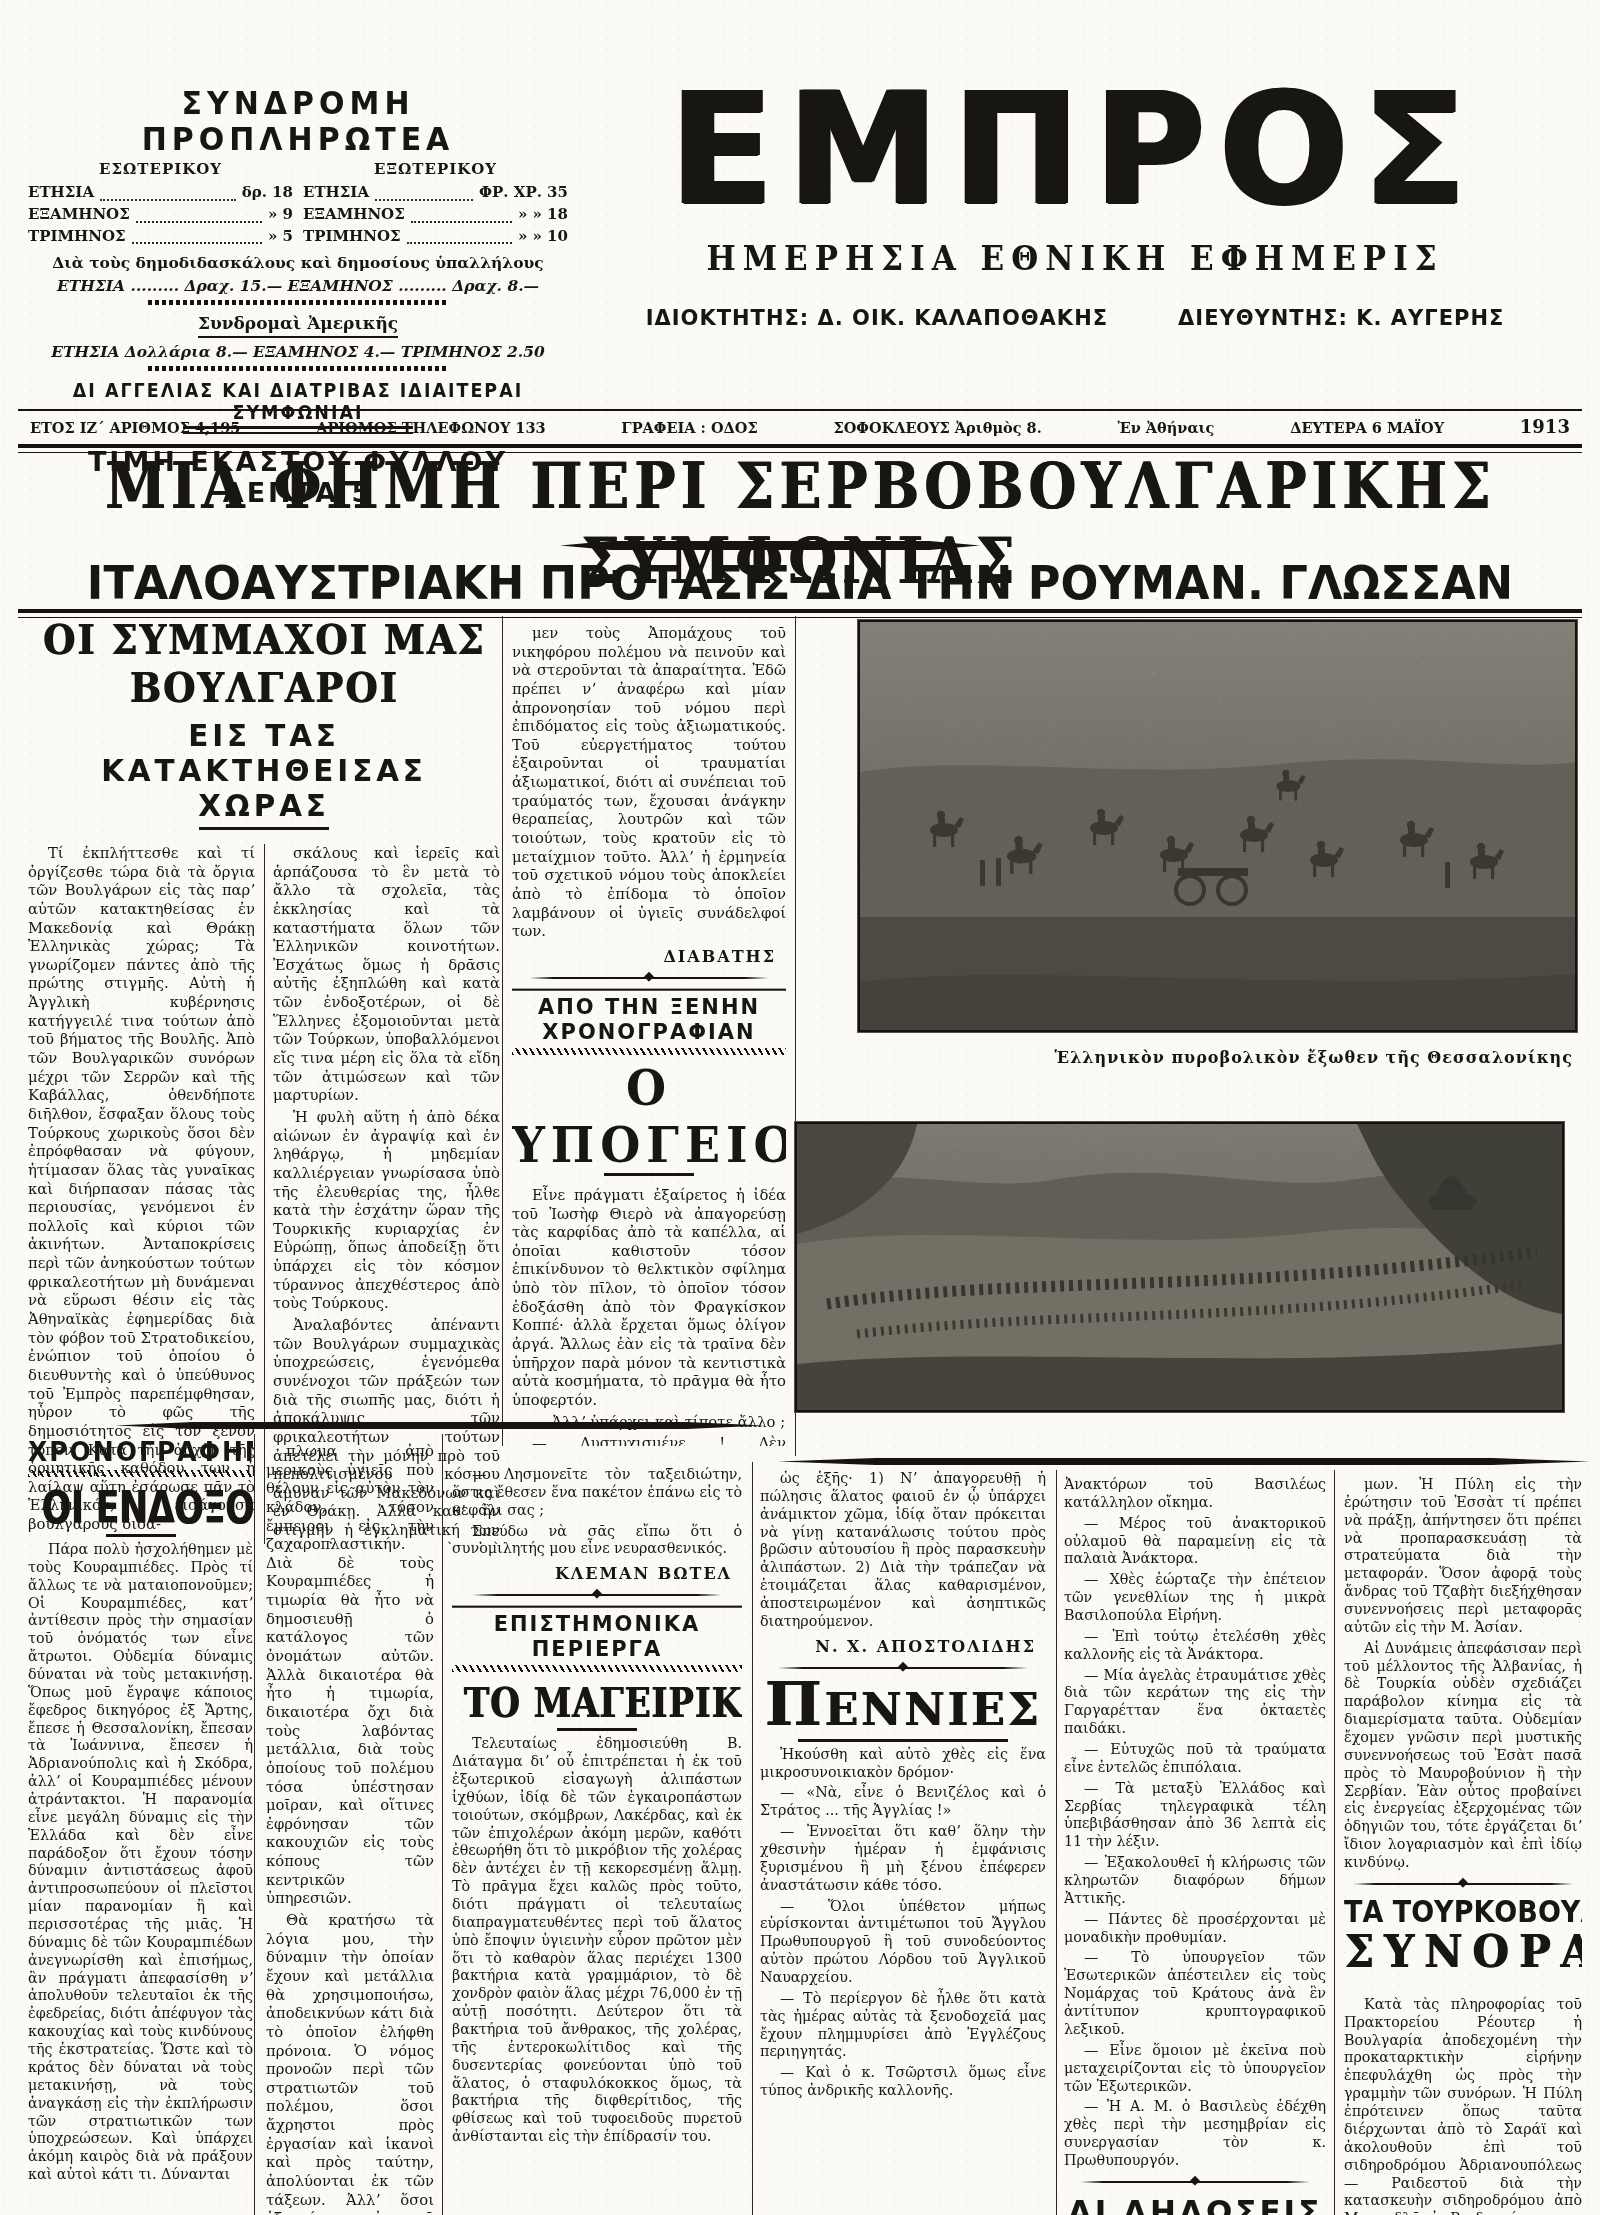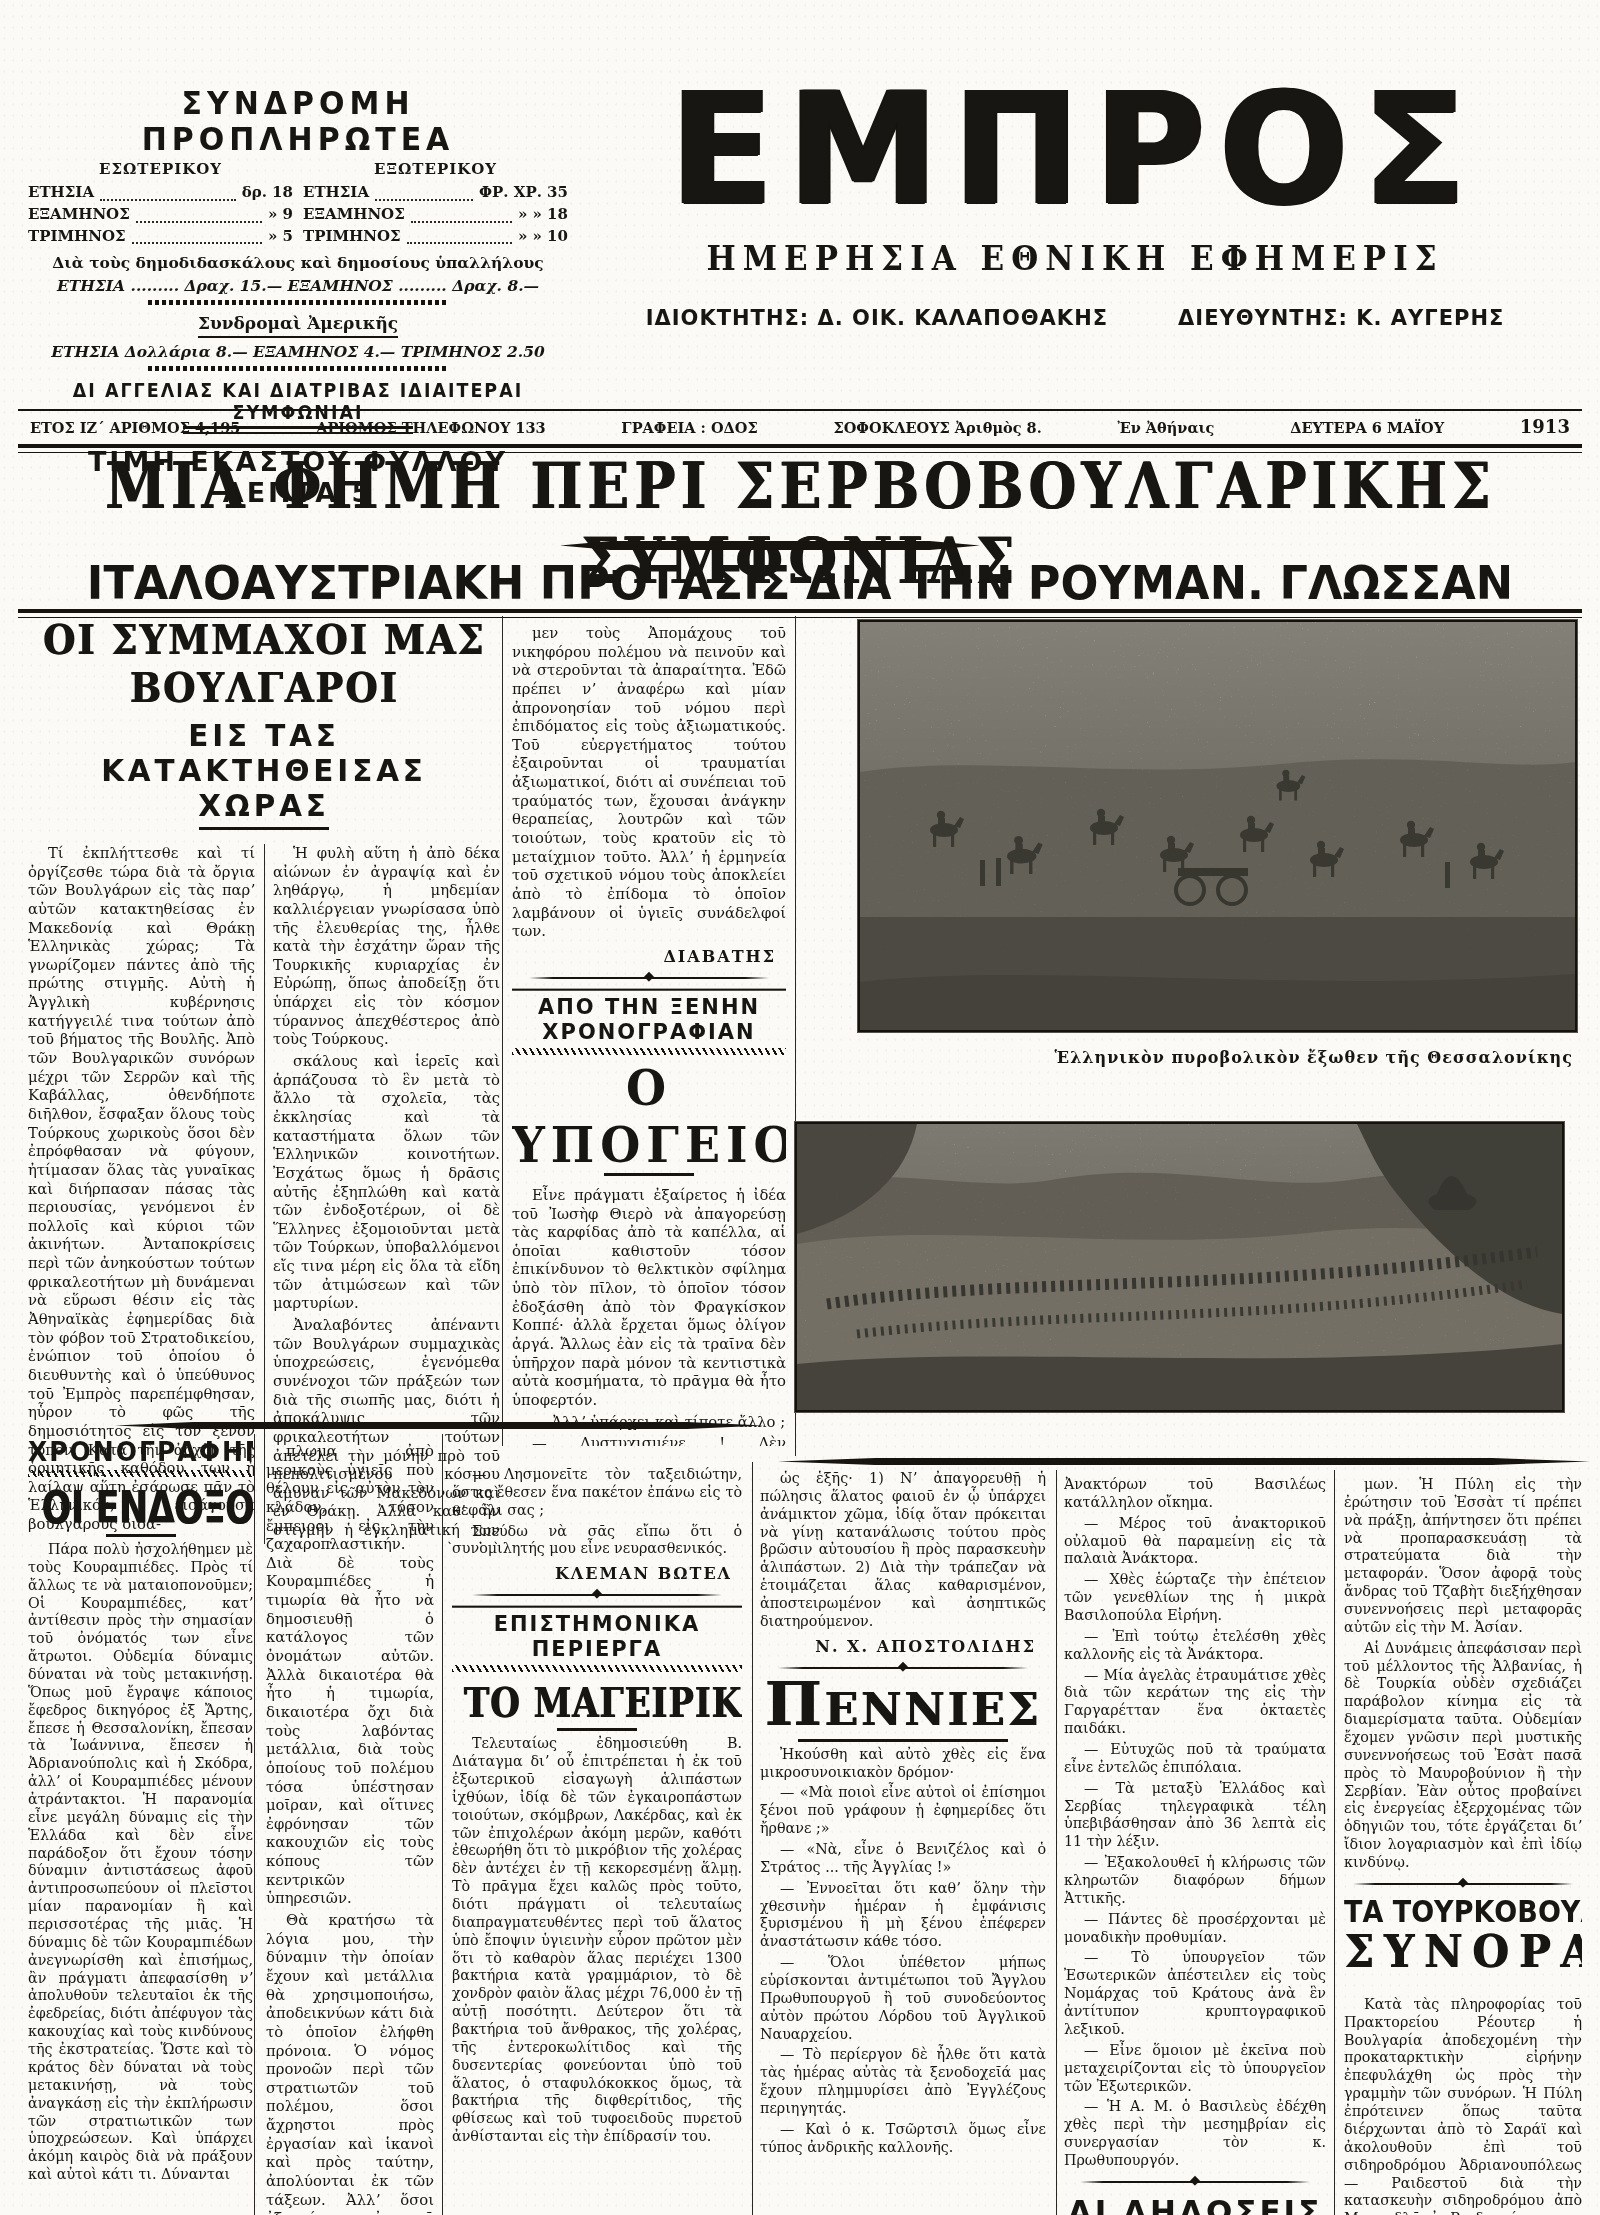--- a/index.html
+++ b/index.html
@@ -176,22 +176,22 @@
   <section class="abs" id="lead">
     <div class="art-title t1">ΟΙ ΣΥΜΜΑΧΟΙ ΜΑΣ ΒΟΥΛΓΑΡΟΙ</div>
     <div class="art-title t2">ΕΙΣ ΤΑΣ ΚΑΤΑΚΤΗΘΕΙΣΑΣ ΧΩΡΑΣ</div>
     <div class="shortrule" style="width:130px;"></div>
     <div class="cols">
       <div class="lcol bodytext">
           <p>Τί ἐκπλήττεσθε καὶ τί ὀργίζεσθε τώρα διὰ τὰ ὄργια τῶν Βουλγάρων εἰς τὰς παρʼ αὐτῶν κατακτηθείσας ἐν Μακεδονίᾳ καὶ Θράκῃ Ἑλληνικὰς χώρας; Τὰ γνωρίζομεν πάντες ἀπὸ τῆς πρώτης στιγμῆς. Αὐτὴ ἡ Ἀγγλικὴ κυβέρνησις κατήγγειλέ τινα τούτων ἀπὸ τοῦ βήματος τῆς Βουλῆς. Ἀπὸ τῶν Βουλγαρικῶν συνόρων μέχρι τῶν Σερρῶν καὶ τῆς Καβάλλας, ὁθενδήποτε διῆλθον, ἔσφαξαν ὅλους τοὺς Τούρκους χωρικοὺς ὅσοι δὲν ἐπρόφθασαν νὰ φύγουν, ἠτίμασαν ὅλας τὰς γυναῖκας καὶ διήρπασαν πάσας τὰς περιουσίας, γενόμενοι ἐν πολλοῖς καὶ κύριοι τῶν ἀκινήτων. Ἀνταποκρίσεις περὶ τῶν ἀνηκούστων τούτων φρικαλεοτήτων μὴ δυνάμεναι νὰ εὕρωσι θέσιν εἰς τὰς Ἀθηναϊκὰς ἐφημερίδας διὰ τὸν φόβον τοῦ Στρατοδικείου, ἐνώπιον τοῦ ὁποίου ὁ διευθυντὴς καὶ ὁ ὑπεύθυνος τοῦ Ἐμπρὸς παρεπέμφθησαν, ηὗρον τὸ φῶς τῆς δημοσιότητος εἰς τὸν ξένον τύπον. Κατὰ τὴν ἀρχὴν τῆς ὁρμητικῆς καθόδου των ἡ λαίλαψ αὕτη ἐσάρωσε πᾶν τὸ Ἑλληνικόν, εἰσάγουσα βουλγάρους διδα-</p>
         </div>
       <div class="coldiv"></div>
       <div class="lcol bodytext">
+          <p>σκάλους καὶ ἱερεῖς καὶ ἁρπάζουσα τὸ ἓν μετὰ τὸ ἄλλο τὰ σχολεῖα, τὰς ἐκκλησίας καὶ τὰ καταστήματα ὅλων τῶν Ἑλληνικῶν κοινοτήτων. Ἐσχάτως ὅμως ἡ δρᾶσις αὐτῆς ἐξηπλώθη καὶ κατὰ τῶν ἐνδοξοτέρων, οἱ δὲ Ἕλληνες ἐξομοιοῦνται μετὰ τῶν Τούρκων, ὑποβαλλόμενοι εἴς τινα μέρη εἰς ὅλα τὰ εἴδη τῶν ἀτιμώσεων καὶ τῶν μαρτυρίων.</p>
           <p>Ἡ φυλὴ αὕτη ἡ ἀπὸ δέκα αἰώνων ἐν ἀγραψίᾳ καὶ ἐν ληθάργῳ, ἡ μηδεμίαν καλλιέργειαν γνωρίσασα ὑπὸ τῆς ἐλευθερίας της, ἦλθε κατὰ τὴν ἐσχάτην ὥραν τῆς Τουρκικῆς κυριαρχίας ἐν Εὐρώπῃ, ὅπως ἀποδείξῃ ὅτι ὑπάρχει εἰς τὸν κόσμον τύραννος ἀπεχθέστερος ἀπὸ τοὺς Τούρκους.</p>
-          <p>σκάλους καὶ ἱερεῖς καὶ ἁρπάζουσα τὸ ἓν μετὰ τὸ ἄλλο τὰ σχολεῖα, τὰς ἐκκλησίας καὶ τὰ καταστήματα ὅλων τῶν Ἑλληνικῶν κοινοτήτων. Ἐσχάτως ὅμως ἡ δρᾶσις αὐτῆς ἐξηπλώθη καὶ κατὰ τῶν ἐνδοξοτέρων, οἱ δὲ Ἕλληνες ἐξομοιοῦνται μετὰ τῶν Τούρκων, ὑποβαλλόμενοι εἴς τινα μέρη εἰς ὅλα τὰ εἴδη τῶν ἀτιμώσεων καὶ τῶν μαρτυρίων.</p>
           <p>Ἀναλαβόντες ἀπέναντι τῶν Βουλγάρων συμμαχικὰς ὑποχρεώσεις, ἐγενόμεθα συνένοχοι τῶν πράξεών των διὰ τῆς σιωπῆς μας, διότι ἡ ἀποκάλυψις τῶν φρικαλεοτήτων τούτων ἀπετέλει τὴν μόνην πρὸ τοῦ πεπολιτισμένου κόσμου ἄμυναν τῶν Μακεδόνων καὶ ἐν Θράκῃ. Ἀλλὰ καθʼ ἣν στιγμὴν ἡ ἐγκληματική των χεὶρ ἐκτείνεται καὶ ἐπὶ Ἑλληνικῶν πληθυσμῶν, ὁπόθεν μὲν δολοφονοῦνται οἱ Ἕλληνες προεστοί, ἀλλαχοῦ δὲ ἐκτελοῦνται οὗτοι, εἴτε ἐντεῦθεν τοῦ Νέστου, εἴτε πέραν αὐτοῦ, πᾶς Ἕλλην θὰ θεωρῇ καθῆκον νὰ τοὺς ὑπερασπίσῃ μὲ τὸ αἷμά του.!</p>
         </div>
     </div>
   </section>
 
   <div class="vrule" style="left:502px;top:616px;height:830px;"></div>
 
   <section class="abs" id="col3">
     <div class="bodytext">
         <p>μεν τοὺς Ἀπομάχους τοῦ νικηφόρου πολέμου νὰ πεινοῦν καὶ νὰ στεροῦνται τὰ ἀπαραίτητα. Ἐδῶ πρέπει νʼ ἀναφέρω καὶ μίαν ἀπρονοησίαν τοῦ νόμου περὶ ἐπιδόματος εἰς τοὺς ἀξιωματικούς. Τοῦ εὐεργετήματος τούτου ἐξαιροῦνται οἱ τραυματίαι ἀξιωματικοί, διότι αἱ συνέπειαι τοῦ τραύματός των, ἔχουσαι ἀνάγκην θεραπείας, λουτρῶν καὶ τῶν τοιούτων, τοὺς κρατοῦν εἰς τὸ μεταίχμιον τοῦτο. Ἀλλʼ ἡ ἑρμηνεία τοῦ σχετικοῦ νόμου τοὺς ἀποκλείει ἀπὸ τὸ ἐπίδομα τὸ ὁποῖον λαμβάνουν οἱ ὑγιεῖς συνάδελφοί των.</p>
@@ -328,21 +328,20 @@
       </div>
     <div class="byline">Ν. Χ. ΑΠΟΣΤΟΛΙΔΗΣ</div>
     <div class="orn" style="width:250px;"></div>
     <div class="bigtitle sec-title">
       <span class="init">Π</span>
         <span>ΕΝΝΙΕΣ</span>
     </div>
     <div class="shortrule" style="width:210px;"></div>
     <div class="bodytext">
         <p>Ἠκούσθη καὶ αὐτὸ χθὲς εἰς ἕνα μικροσυνοικιακὸν δρόμον·</p>
-        <p>— «Μὰ ποιοὶ εἶνε αὐτοὶ οἱ ἐπίσημοι ξένοι ποῦ γράφουν ᾑ ἐφημερίδες ὅτι ἤρθανε ;»</p>
         <p>— «Νὰ, εἶνε ὁ Βενιζέλος καὶ ὁ Στράτος ... τῆς Ἀγγλίας !»</p>
         <p>— Ἐννοεῖται ὅτι καθʼ ὅλην τὴν χθεσινὴν ἡμέραν ἡ ἐμφάνισις ξυρισμένου ἢ μὴ ξένου ἐπέφερεν ἀναστάτωσιν κάθε τόσο.</p>
         <p>— Ὅλοι ὑπέθετον μήπως εὑρίσκονται ἀντιμέτωποι τοῦ Ἄγγλου Πρωθυπουργοῦ ἢ τοῦ συνοδεύοντος αὐτὸν πρώτου Λόρδου τοῦ Ἀγγλικοῦ Ναυαρχείου.</p>
         <p>— Τὸ περίεργον δὲ ἦλθε ὅτι κατὰ τὰς ἡμέρας αὐτὰς τὰ ξενοδοχεῖά μας ἔχουν πλημμυρίσει ἀπὸ Ἐγγλέζους περιηγητάς.</p>
         <p>— Καὶ ὁ κ. Τσῶρτσιλ ὅμως εἶνε τύπος ἀνδρικῆς καλλονῆς.</p>
       </div>
   </section>
 
   <section class="bcol" id="bE" style="left:1064px;top:1476px;width:262px;bottom:0;">
     <div class="bodytext">

